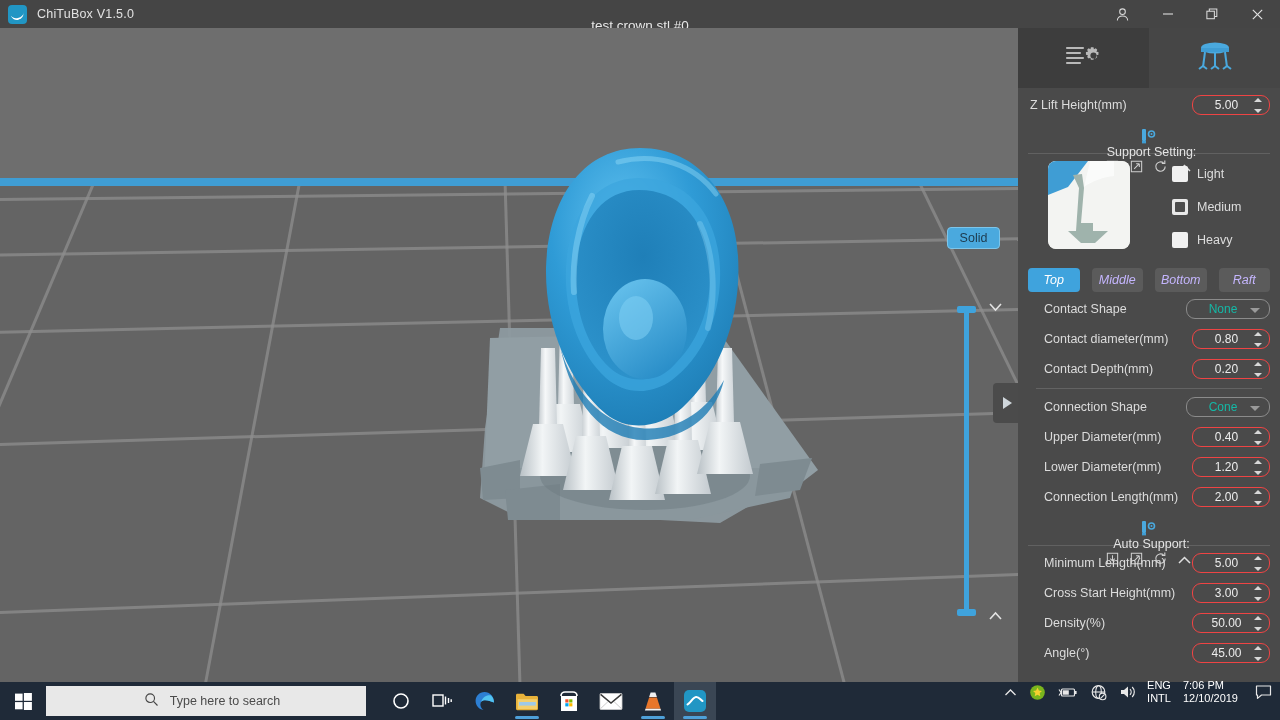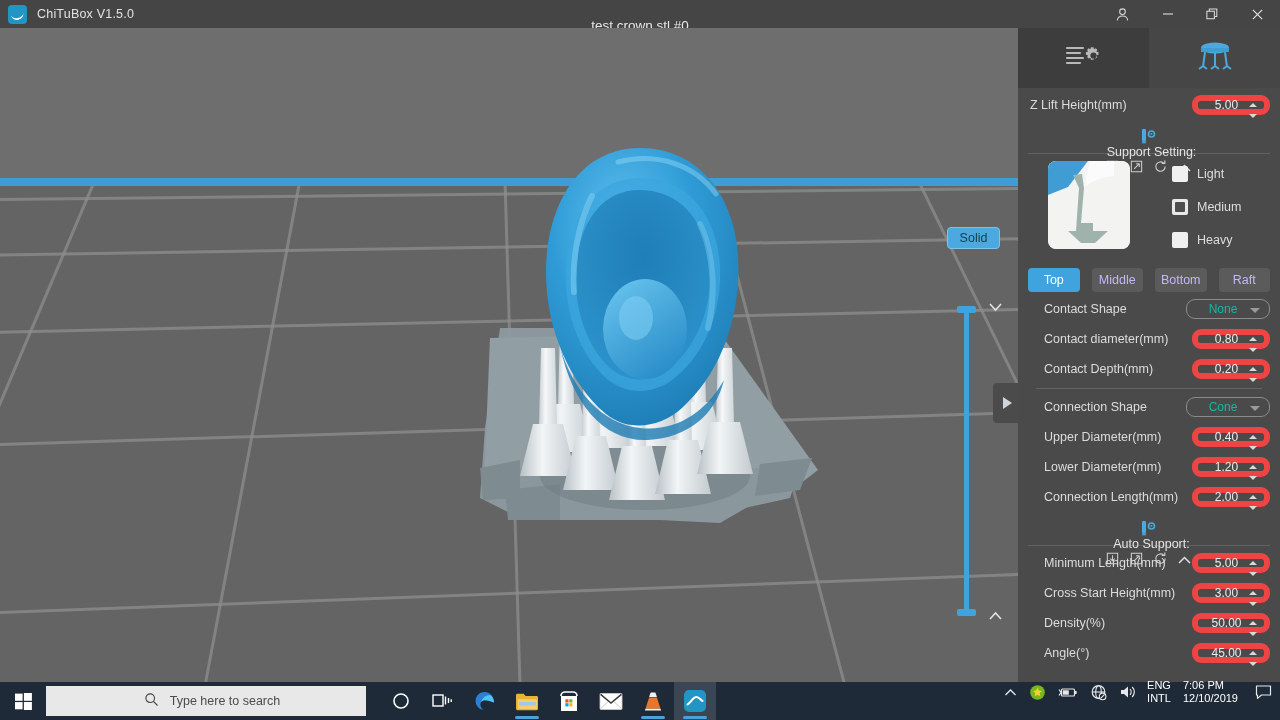--- a/index.html
+++ b/index.html
@@ -70,21 +70,21 @@
   .ptab{ flex:1; display:flex; align-items:center; justify-content:center; }
   .ptab.active{ background:#3d3d3d; }
 
   .panel-body{ padding:0 10px; }
 
   .row{ display:flex; align-items:center; height:27px; margin-top:3px; }
   .row .lbl{ color:#dcdcdc; font-size:12.5px; flex:1; padding-left:16px;
     white-space:nowrap; }
   .row.top .lbl{ padding-left:2px; }
 
-  .spin{ width:78px; height:20px; border:6px solid #ef4444; border-radius:9px;
+  .spin{ width:78px; height:20px; border:1px solid #ef4444; border-radius:9px;
     background:#4a4a4a; display:flex; align-items:center; position:relative;
     flex:none; }
   .spin .val{ flex:1; text-align:center; color:#ececec; font-size:12px;
     padding-right:9px; }
   .spin .arrows{ position:absolute; right:7px; top:2px; width:8px; height:15px;
     display:flex; flex-direction:column; justify-content:space-between;
     align-items:center; }
   .spin .arrows i{ width:0; height:0; border-left:4px solid transparent;
     border-right:4px solid transparent; }
   .spin .arrows i.u{ border-bottom:4px solid #d8d8d8; }
@@ -113,21 +113,21 @@
   .checks{ flex:1; padding-left:42px; padding-top:2px; }
   .chk{ display:flex; align-items:center; height:22px; margin-bottom:11px; }
   .chk .box{ width:16px; height:16px; background:#f0f0f0; border-radius:2px;
     flex:none; display:flex; align-items:center; justify-content:center; }
   .chk.sel .box{ background:#e9e9e9; }
   .chk.sel .box:after{ content:""; width:10px; height:10px; background:#4d4d4d;
     border-radius:1px; }
   .chk .ct{ color:#dddddd; font-size:12.5px; margin-left:9px; }
 
   
-  .segs{ display:flex; gap:12px; margin-top:6px; }
+  .segs{ display:flex; gap:12px; margin-top:6px;font-style:italic; }
   .seg{ flex:1; height:24px; background:#5b5b5b; border-radius:4px;
     display:flex; align-items:center; justify-content:center;
     color:#c4b5fd; font-size:12.5px; }
   .seg.active{ background:#3fa3dd; color:#fff; }
 
   .divider{ height:1px; background:#636363; margin:6px 8px 4px 8px; }
 
   
   .taskbar{ position:absolute; left:0; top:682px; width:1280px; height:38px;
     background:#1f2a38; display:flex; align-items:center; }

